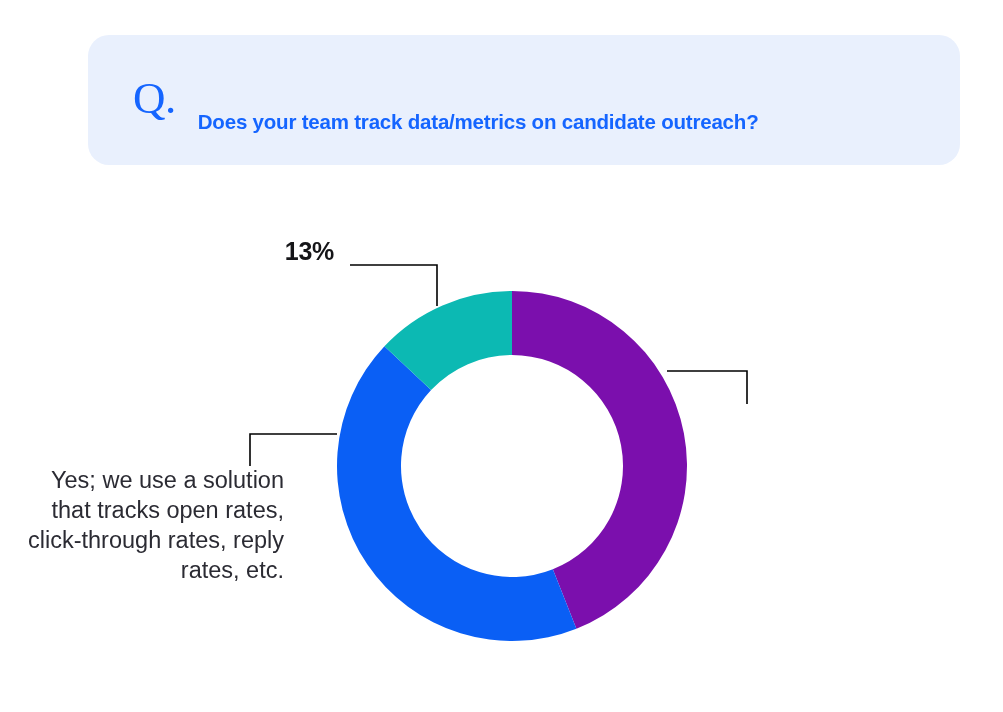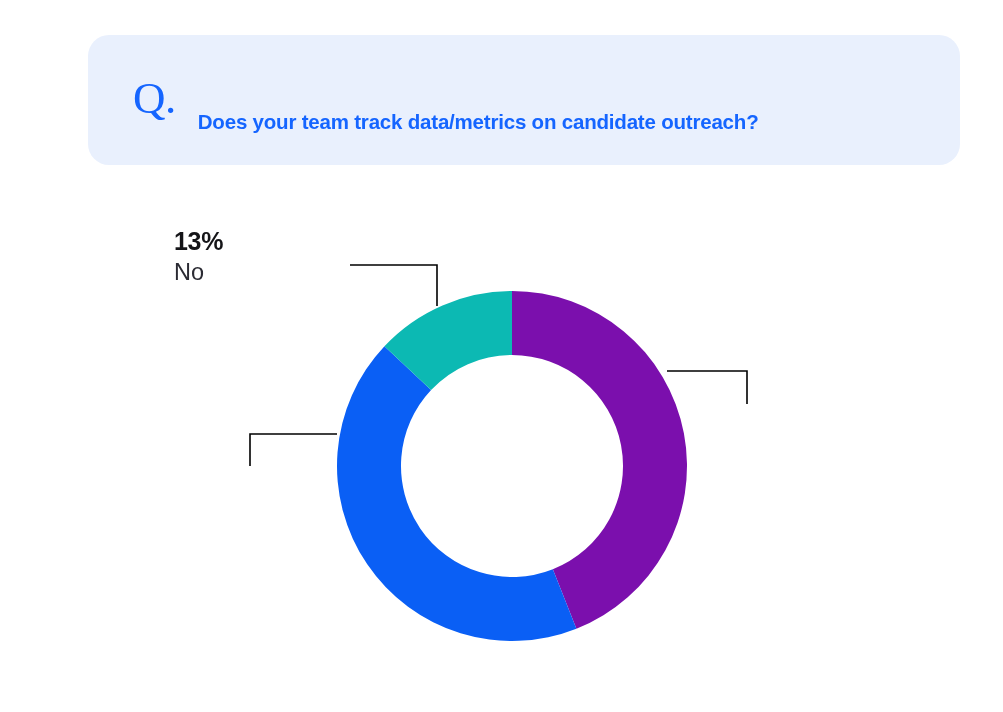--- a/index.html
+++ b/index.html
@@ -85,22 +85,23 @@
   .callout .desc {
     font-size: 23.5px;
     font-weight: 400;
     line-height: 1.28;
     display: block;
     color: #2b2b33;
   }
 
   #callout-no {
     left: 174px;
-    top: 226px;
+    top: 236px;
     width: 160px;
+    text-align: right;
   }
   #callout-yes-tool {
     left: 18px;
     top: 465px;
     width: 266px;
     text-align: right;
   }
   #callout-yes-individual {
     left: 722px;
     top: 404px;
@@ -127,19 +128,19 @@
       </g>
     <g id="leader-lines">
       <polyline points="350,265 437,265 437,306" fill="none" stroke="#000000" stroke-width="1.6"></polyline>
       <polyline points="337,434 250,434 250,466" fill="none" stroke="#000000" stroke-width="1.6"></polyline>
       <polyline points="667,371 747,371 747,404" fill="none" stroke="#000000" stroke-width="1.6"></polyline>
     </g>
   </svg>
 
   <div class="callout" id="callout-no">
     <span class="pct">13%</span>
-    <span class="desc">No</span>
   </div>
 
   <div class="callout" id="callout-yes-tool">
+    <span class="desc">Yes; we use a solution that tracks open rates, click-through rates, reply rates, etc.</span>
   </div>
 
 </div>
 
 </body></html>

